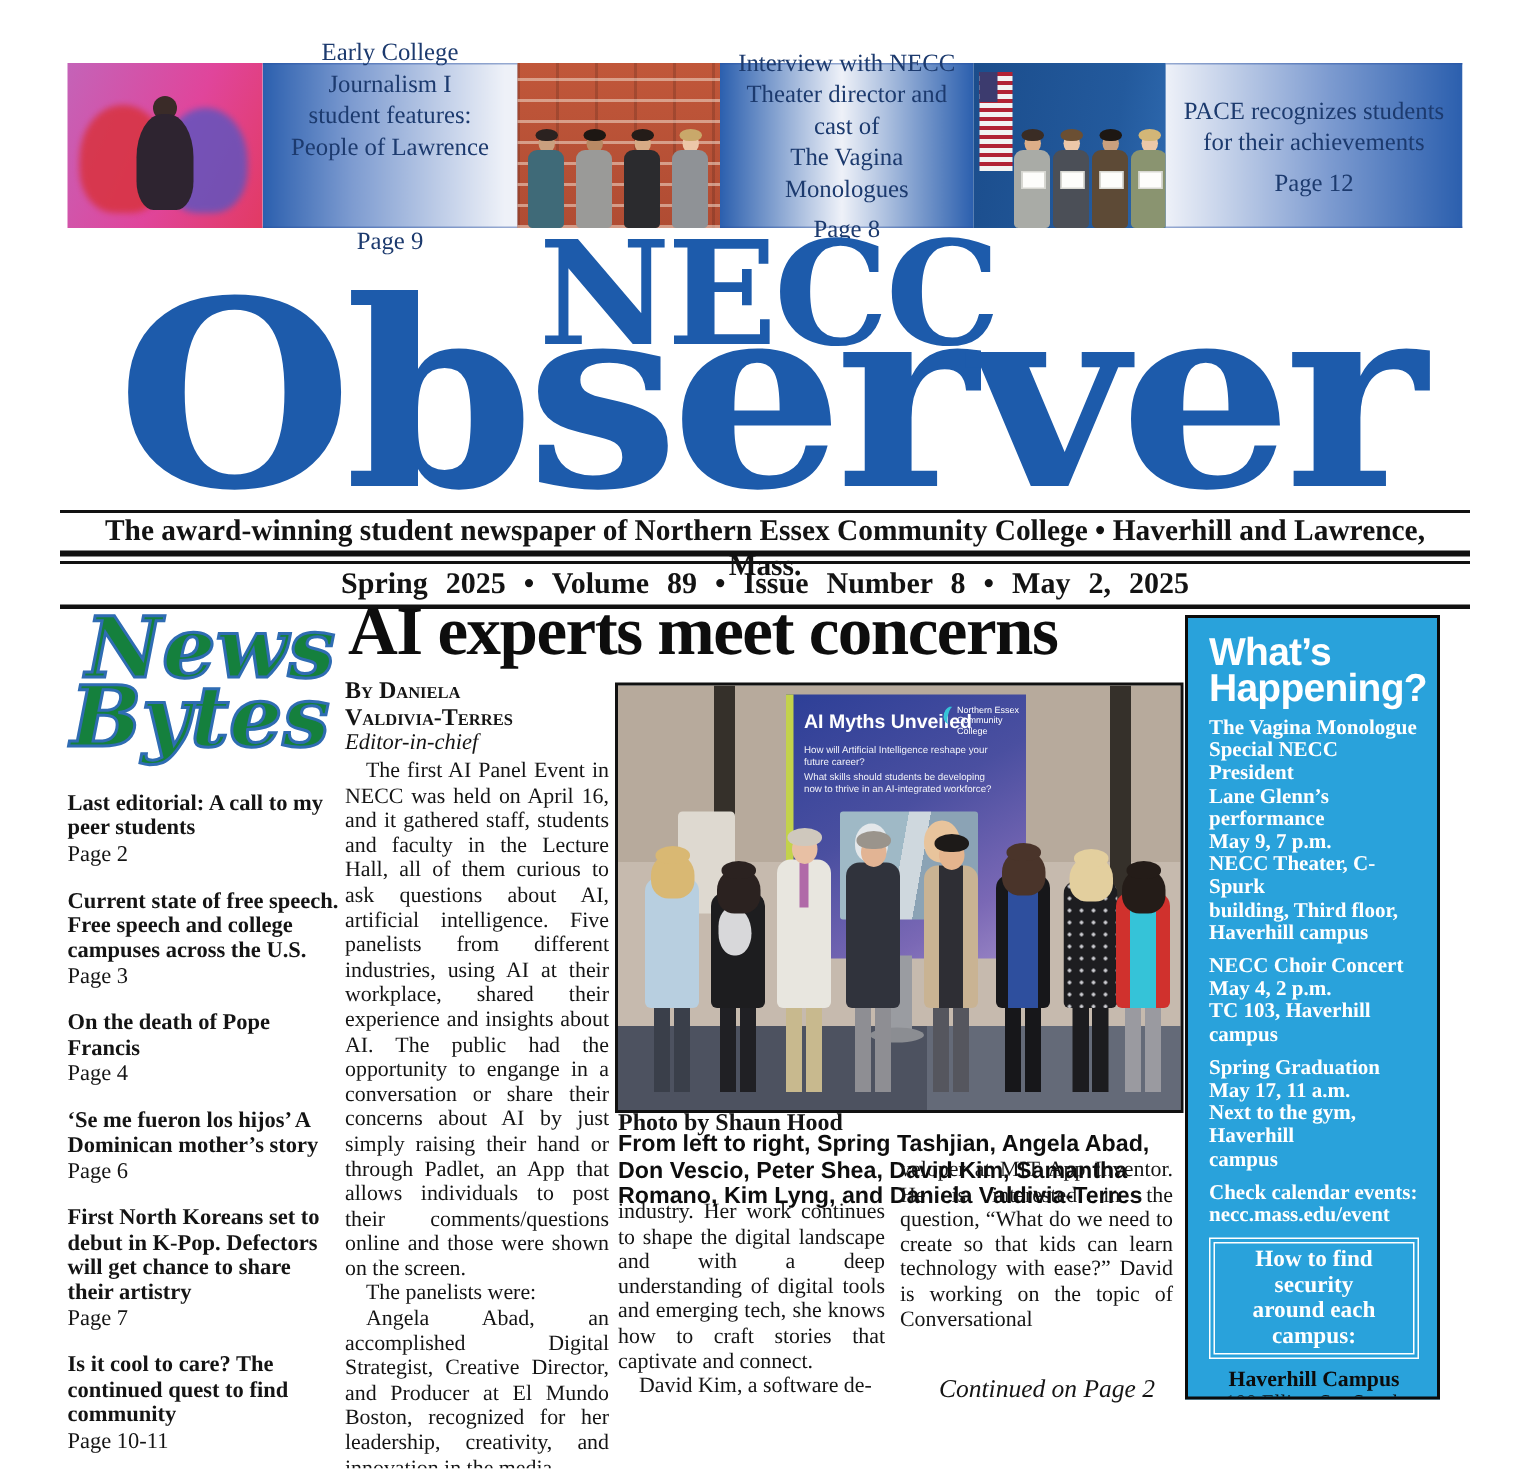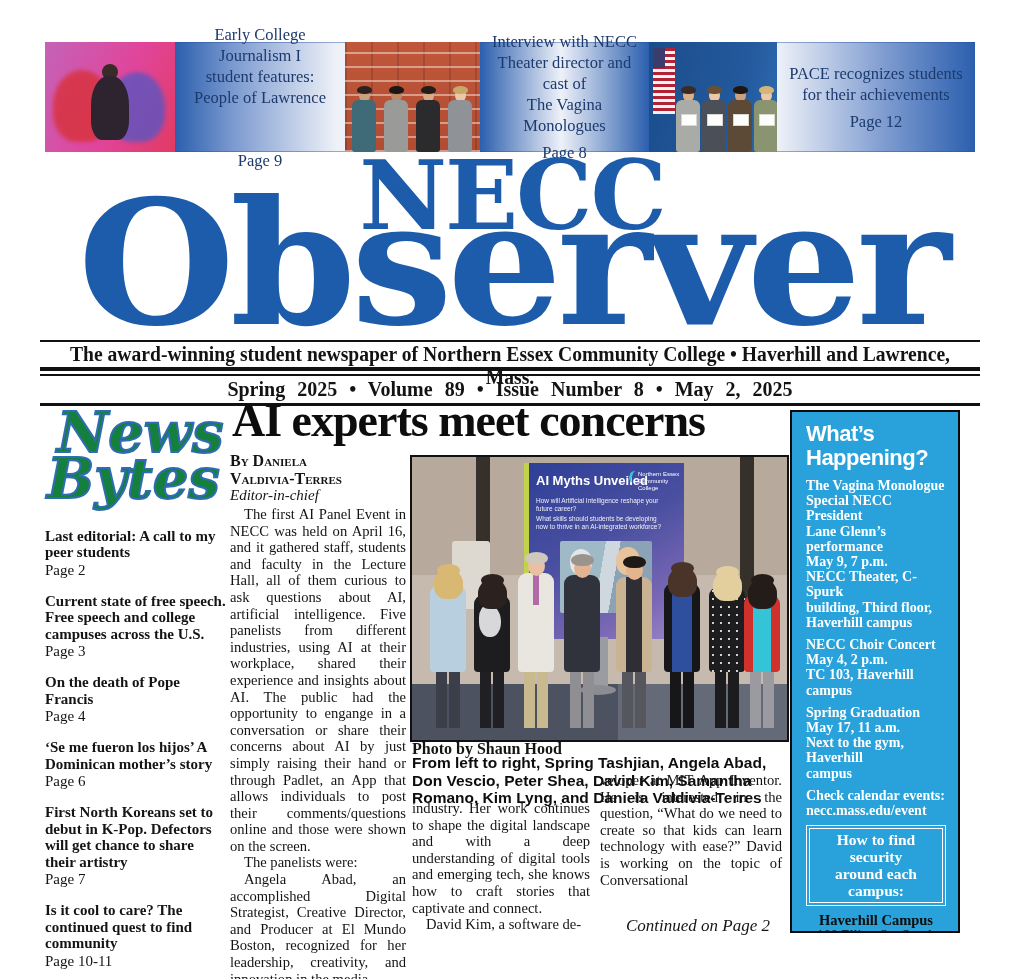--- a/index.html
+++ b/index.html
@@ -132,21 +132,21 @@
   .fig.p8 .bd{background:linear-gradient(90deg,#d0312d 0 26%,#35c3d8 26% 74%,#d0312d 74% 100%);}
 
   #photo-credit{position:absolute;left:412px;top:740px;width:373px;text-align:left;
       font-weight:bold;font-size:16px;}
   #photo-caption{position:absolute;left:412px;top:754px;width:376px;font-family:"Liberation Sans",sans-serif;
       font-weight:bold;font-size:15.5px;line-height:17.5px;color:#0d0d0d;}
 
   
   #sidebar{position:absolute;left:790px;top:410px;width:170px;height:523px;background:#29a2db;
       border:2.5px solid #0b0b0b;box-sizing:border-box;padding:10px 12px 6px 14px;overflow:hidden;}
-  #sidebar-title{font-family:"Liberation Sans",sans-serif;font-weight:bold;font-size:22px;line-height:24px;
+  #sidebar-title{font-family:"Liberation Sans",sans-serif;font-weight:bold;font-size:26px;line-height:24px;
       color:#fff;letter-spacing:-.5px;margin-bottom:8px;}
   .event{color:#fff;font-weight:bold;font-size:14px;line-height:15.2px;margin-bottom:7px;}
   #security-box{border:1.5px solid #fff;padding:2px;margin:4px 0 7px 0;}
   #security-box .inner{border:1.5px solid #fff;padding:2px 2px 3px 2px;text-align:center;
       color:#fff;font-weight:bold;font-size:15.5px;line-height:17px;}
   .loc{text-align:center;color:#0c0c0c;margin-bottom:5px;}
   .loc .loc-name{font-weight:bold;font-size:14.5px;line-height:15px;}
   .loc .loc-detail{font-size:14px;line-height:15px;}
 </style>
 </head>

